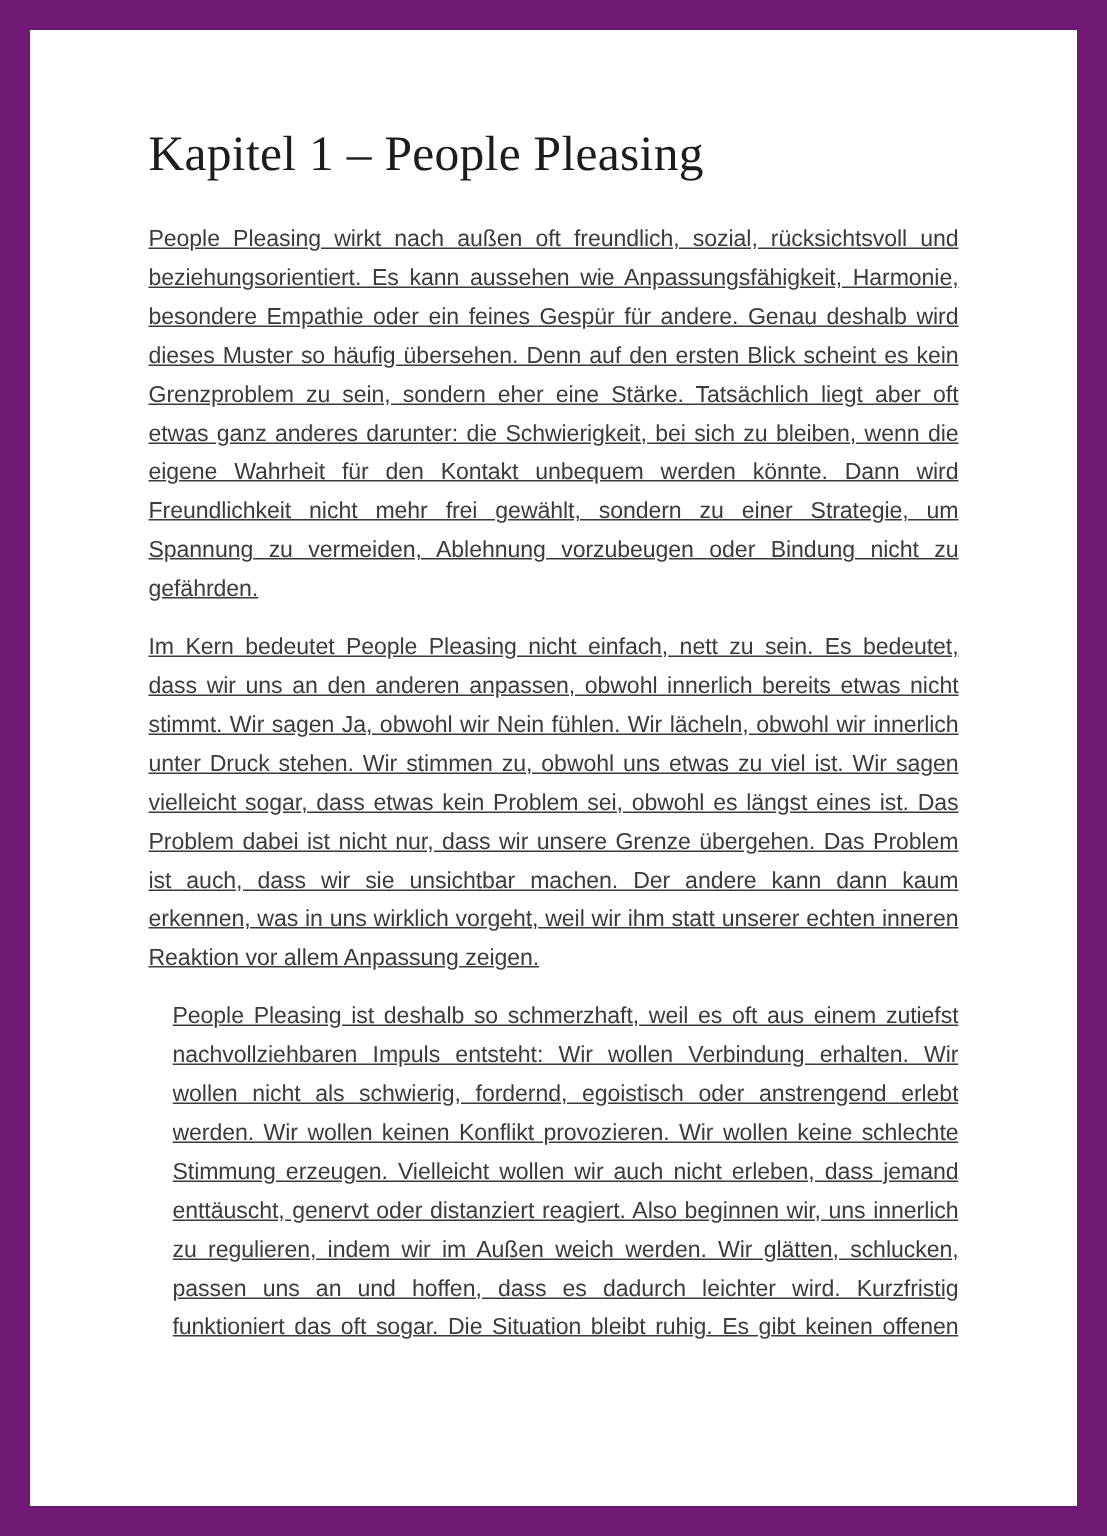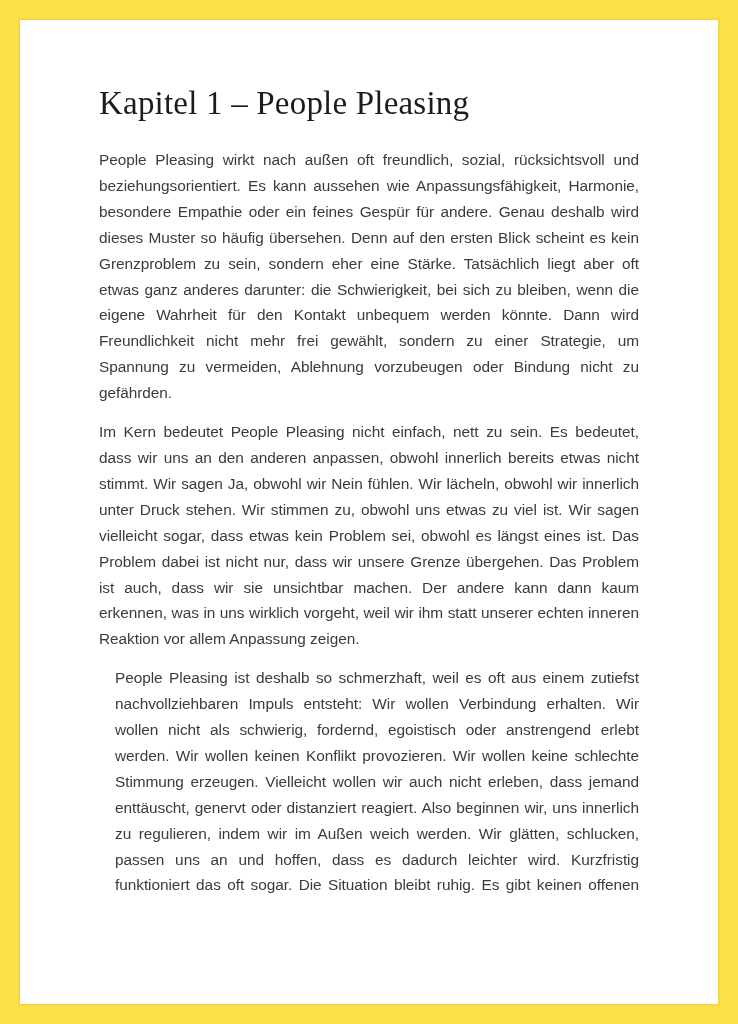--- a/index.html
+++ b/index.html
@@ -14,21 +14,21 @@
     background: #7d7d7d;
     font-family: "Liberation Sans", sans-serif;
     -webkit-font-smoothing: antialiased;
   }
 
   
   #doc-viewport {
     position: relative;
     width: 738px;
     height: 1024px;
-    background: #fde047;
+    background: #701a75;
     box-sizing: border-box;
   }
 
   
   #page-sheet {
     position: absolute;
     left: 20px;
     top: 20px;
     width: 698px;
     height: 984px;
@@ -65,20 +65,21 @@
     font-size: 15.4px;
     line-height: 25.9px;
     color: #3b3b3b;
     text-align: justify;
     text-justify: inter-word;
     margin: 0 0 13px 0;
     padding: 0;
     letter-spacing: -0.05px;
     word-spacing: 0.1px;
     hyphens: none;
+    text-decoration: underline;
   }
   .body-paragraph:last-child {
     margin-bottom: 0;
     margin-left: 16px;
   }
 
   
   .body-paragraph.is-clipped {
     max-height: 234px;
     overflow: hidden;

